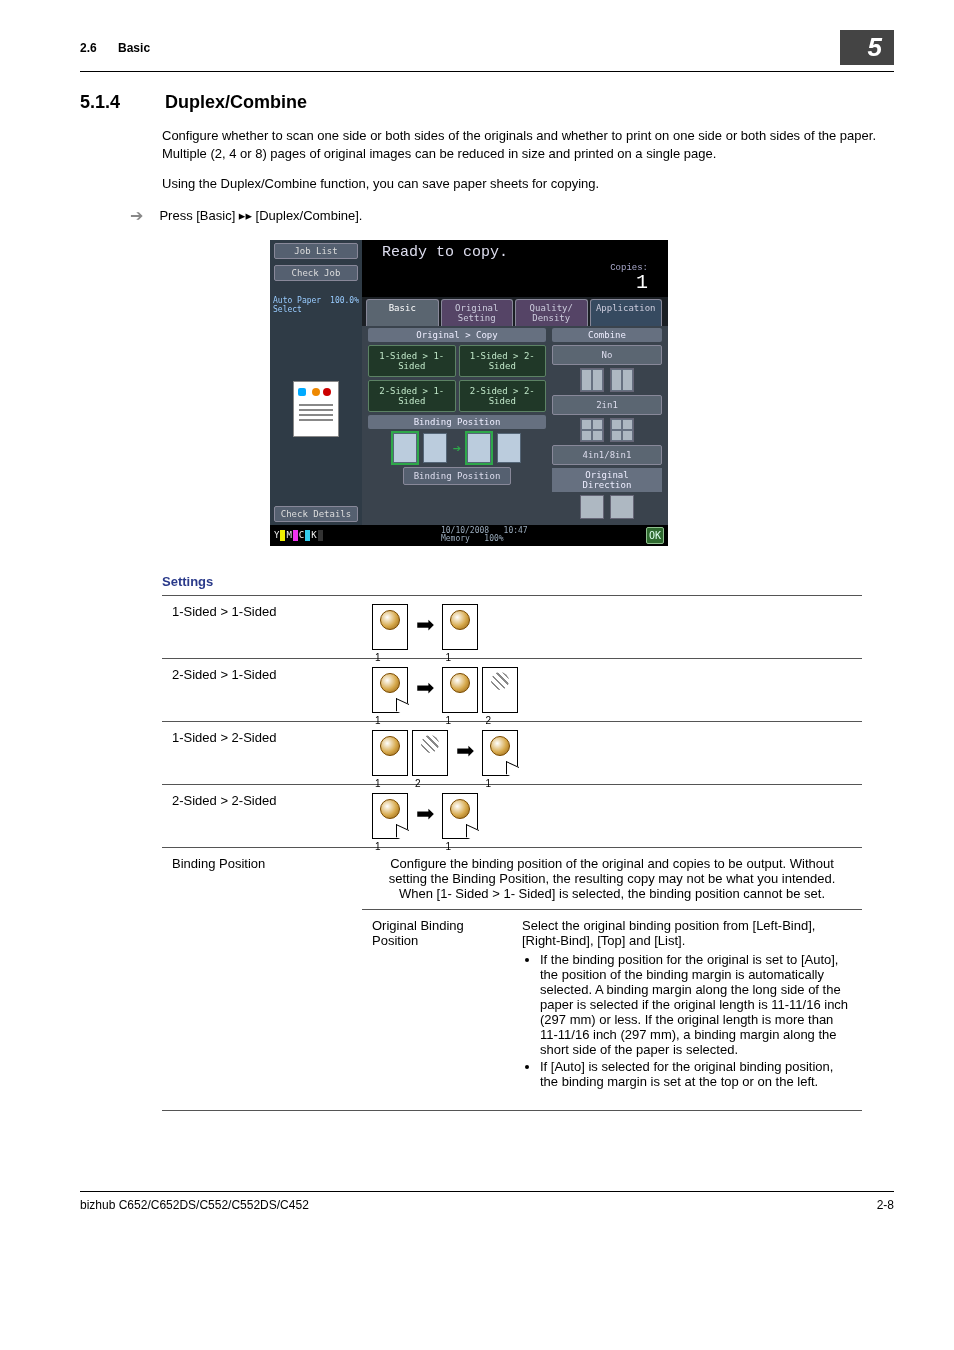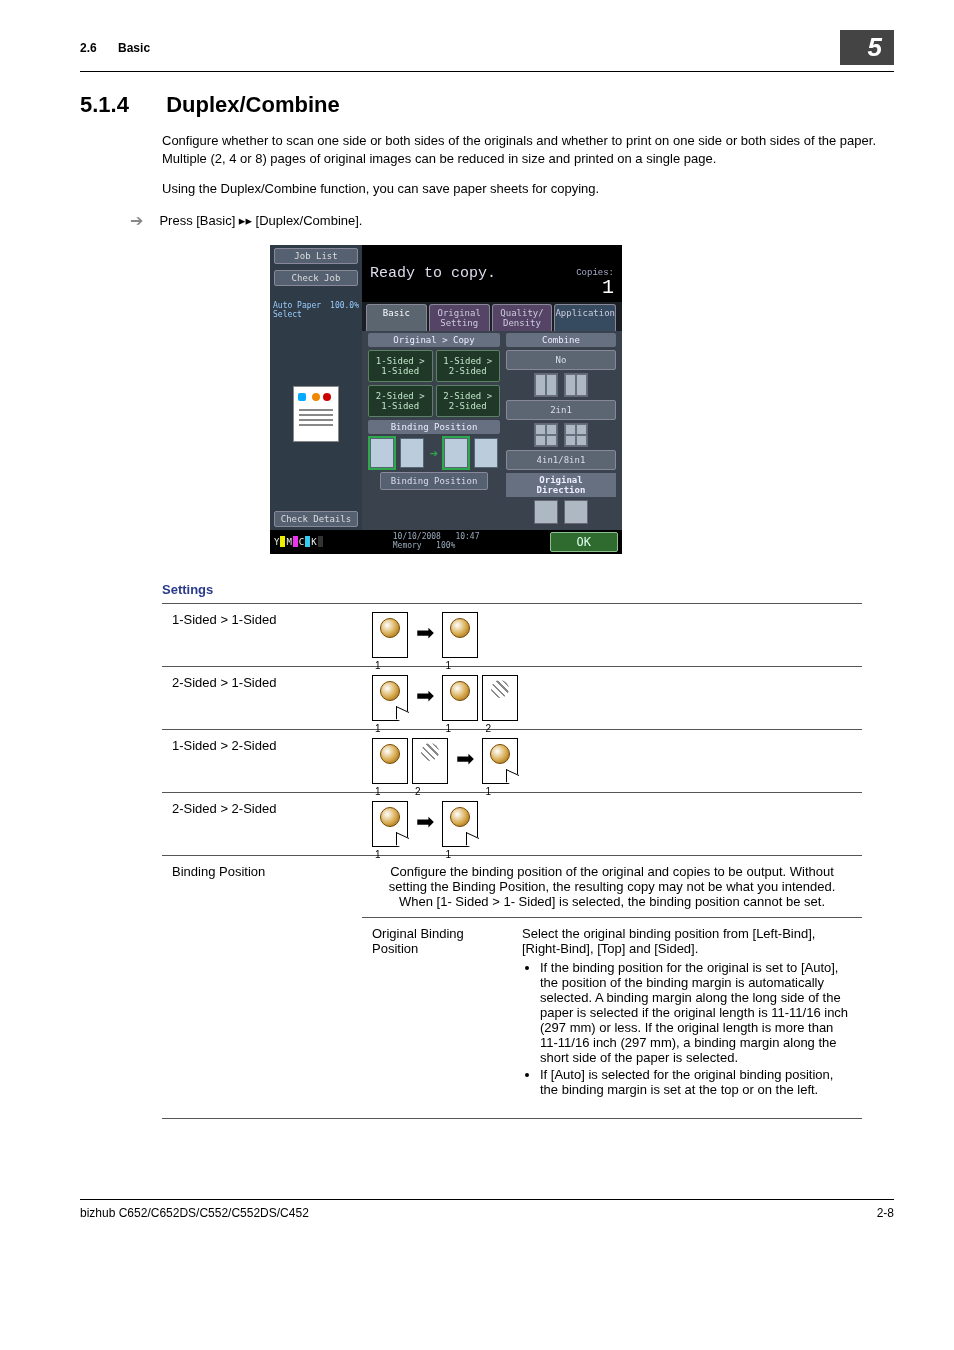--- a/index.html
+++ b/index.html
@@ -26,36 +26,36 @@
     background: #444;
     color: #fff;
     font-size: 26px;
     font-weight: bold;
     font-style: italic;
     padding: 2px 12px 2px 28px;
   }
   .rule { border-top: 1px solid #000; margin-bottom: 20px; }
 
   h2.section-title {
-    font-size: 22px;
+    font-size: 18px;
     font-weight: bold;
     margin: 10px 0 14px 0;
   }
   h2.section-title .num { display:inline-block; width: 80px; }
 
   .body-text { margin-left: 82px; margin-bottom: 12px; line-height: 1.4; }
 
   .step-row { display:flex; align-items:flex-start; margin-left: 50px; margin-top: 14px; margin-bottom: 16px; }
   .step-arrow { font-size: 16px; color:#888; margin-right: 16px; line-height:1; }
   .step-text { }
 
   
   .panel-wrap { margin-left: 190px; margin-bottom: 28px; }
   .panel {
-    width: 352px;
+    width: 398px;
     font-family: "Lucida Console", monospace;
     font-size: 10px;
     color: #ccc;
   }
   .panel-top {
     display:flex;
     background:#000;
   }
   .p-left {
     width: 92px;
@@ -100,23 +100,23 @@
   }
   .page-icon .dots { position:absolute; top:6px; left:18px; display:flex; gap:3px; }
   .page-icon .dots span { width:8px; height:8px; border-radius:50%; }
   .page-icon .dots span:nth-child(1){background:#e80;}
   .page-icon .dots span:nth-child(2){background:#c00;}
   .page-icon .lines { position:absolute; top:22px; left:5px; right:5px; }
   .page-icon .lines div { height:2px; background:#888; margin-bottom:3px; }
 
   .p-right { flex:1; background:#1b1f24; display:flex; flex-direction:column; }
   .ready-row {
-    display:flex; justify-content:space-between; align-items:center;
+    display:flex; justify-content:space-between; 
     background:#000; color:#dde;
-    padding:4px 8px;
+    padding:4px 20px;
     font-family:"Courier New", monospace;
     font-size:15px;
   }
   .copies-box { font-size:9px; color:#aac; text-align:right; line-height:1;margin-top:20px; }
   .copies-box .num { font-size:20px; color:#fff; }
 
   .tab-row { display:flex; gap:0; background:#1b1f24; padding:2px 4px 0 4px; }
   .tab {
     flex:1; background:#546; color:#ccd;
     border-top:1px solid #889; border-left:1px solid #889; border-right:1px solid #889;
@@ -149,33 +149,33 @@
   .bind-pos-btn { background:#556070; color:#dde; border:1px solid #889; text-align:center; padding:3px 10px; font-size:9px; border-radius:2px; width:fit-content; margin:2px auto 4px auto; }
 
   .combine-area { width:110px; padding:2px 6px 6px 0; }
   .cmb-title { background:#667080; color:#eef; text-align:center; padding:2px 0; font-size:9px; border-radius:2px; margin-bottom:3px; }
   .cmb-btn { background:#5b6672; color:#dde; border:1px solid #889; text-align:center; padding:4px 0; font-size:9px; border-radius:2px; margin-bottom:3px; }
   .cmb-icons { display:flex; justify-content:center; gap:6px; margin-bottom:3px; }
   .cmb-icon { width:22px; height:22px; background:#aeb8c2; border:1px solid #667; display:grid; }
   .g2 { grid-template-columns:1fr 1fr; }
   .g4 { grid-template-columns:1fr 1fr; grid-template-rows:1fr 1fr; }
   .cmb-icon div { border:1px solid #667080; }
-  .orig-dir { background:#667080; color:#eef; text-align:center; padding:2px 12px; font-size:9px; border-radius:0; margin:3px 0;font-weight:bold; }
+  .orig-dir { background:#667080; color:#eef; text-align:center; padding:2px 12px; font-size:9px; border-radius:0; margin:3px 0; }
   .dir-icons { display:flex; justify-content:center; gap:6px; }
   .dir-icon { width:22px; height:22px; background:#aeb8c2; border:1px solid #667; }
 
   .panel-bottom {
     display:flex; justify-content:space-between; align-items:center;
     background:#000; padding:2px 4px;
   }
   .toner-row { display:flex; gap:1px; }
   .toner { display:flex; align-items:center; font-size:9px; color:#eee; }
   .toner .bar { width:5px; height:11px; margin-left:1px; }
   .status-text { color:#9ab; font-size:8px; line-height:1.1; }
-  .ok-btn { background:#2f6a2f; color:#dfe; border:1px solid #8fbf8f; padding:2px 26px; font-size:12px; border-radius:2px; }
+  .ok-btn { background:#2f6a2f; color:#dfe; border:1px solid #8fbf8f; padding:2px 2px; font-size:10px; border-radius:2px; }
 
   
   .settings-heading { color:#2a3a8a; font-weight:bold; margin-left:82px; margin-bottom:6px; font-size:13px; }
   table.settings {
     border-collapse: collapse;
     margin-left:82px;
     width: 700px;
     font-size:13px;
   }
   table.settings td {
@@ -461,21 +461,21 @@
 
   <tr>
     <td class="first" rowspan="2">Binding Position</td>
     <td colspan="2" style="white-space:pre-line;text-align:center;">Configure the binding position of the original and copies to be output. Without setting the Binding Position, the resulting copy may not be what you intended.
 When [1- Sided &gt; 1- Sided] is selected, the binding position cannot be set.</td>
   </tr>
 
   <tr>
     <td class="subfirst">Original Binding Position</td>
     <td>
-      <span>Select the original binding position from [Left-Bind], [Right-Bind], [Top] and [Sided].</span>
+      <span>Select the original binding position from [Left-Bind], [Right-Bind], [Top] and [List].</span>
       <ul class="bullets">
         <li>If the binding position for the original is set to [Auto], the position of the binding margin is automatically selected. A binding margin along the long side of the paper is selected if the original length is 11-11/16 inch (297 mm) or less. If the original length is more than 11-11/16 inch (297 mm), a binding margin along the short side of the paper is selected.</li>
         <li>If [Auto] is selected for the original binding position, the binding margin is set at the top or on the left.</li>
       </ul>
     </td>
   </tr>
 </tbody>
   </table>
 
 <div class="footer">

